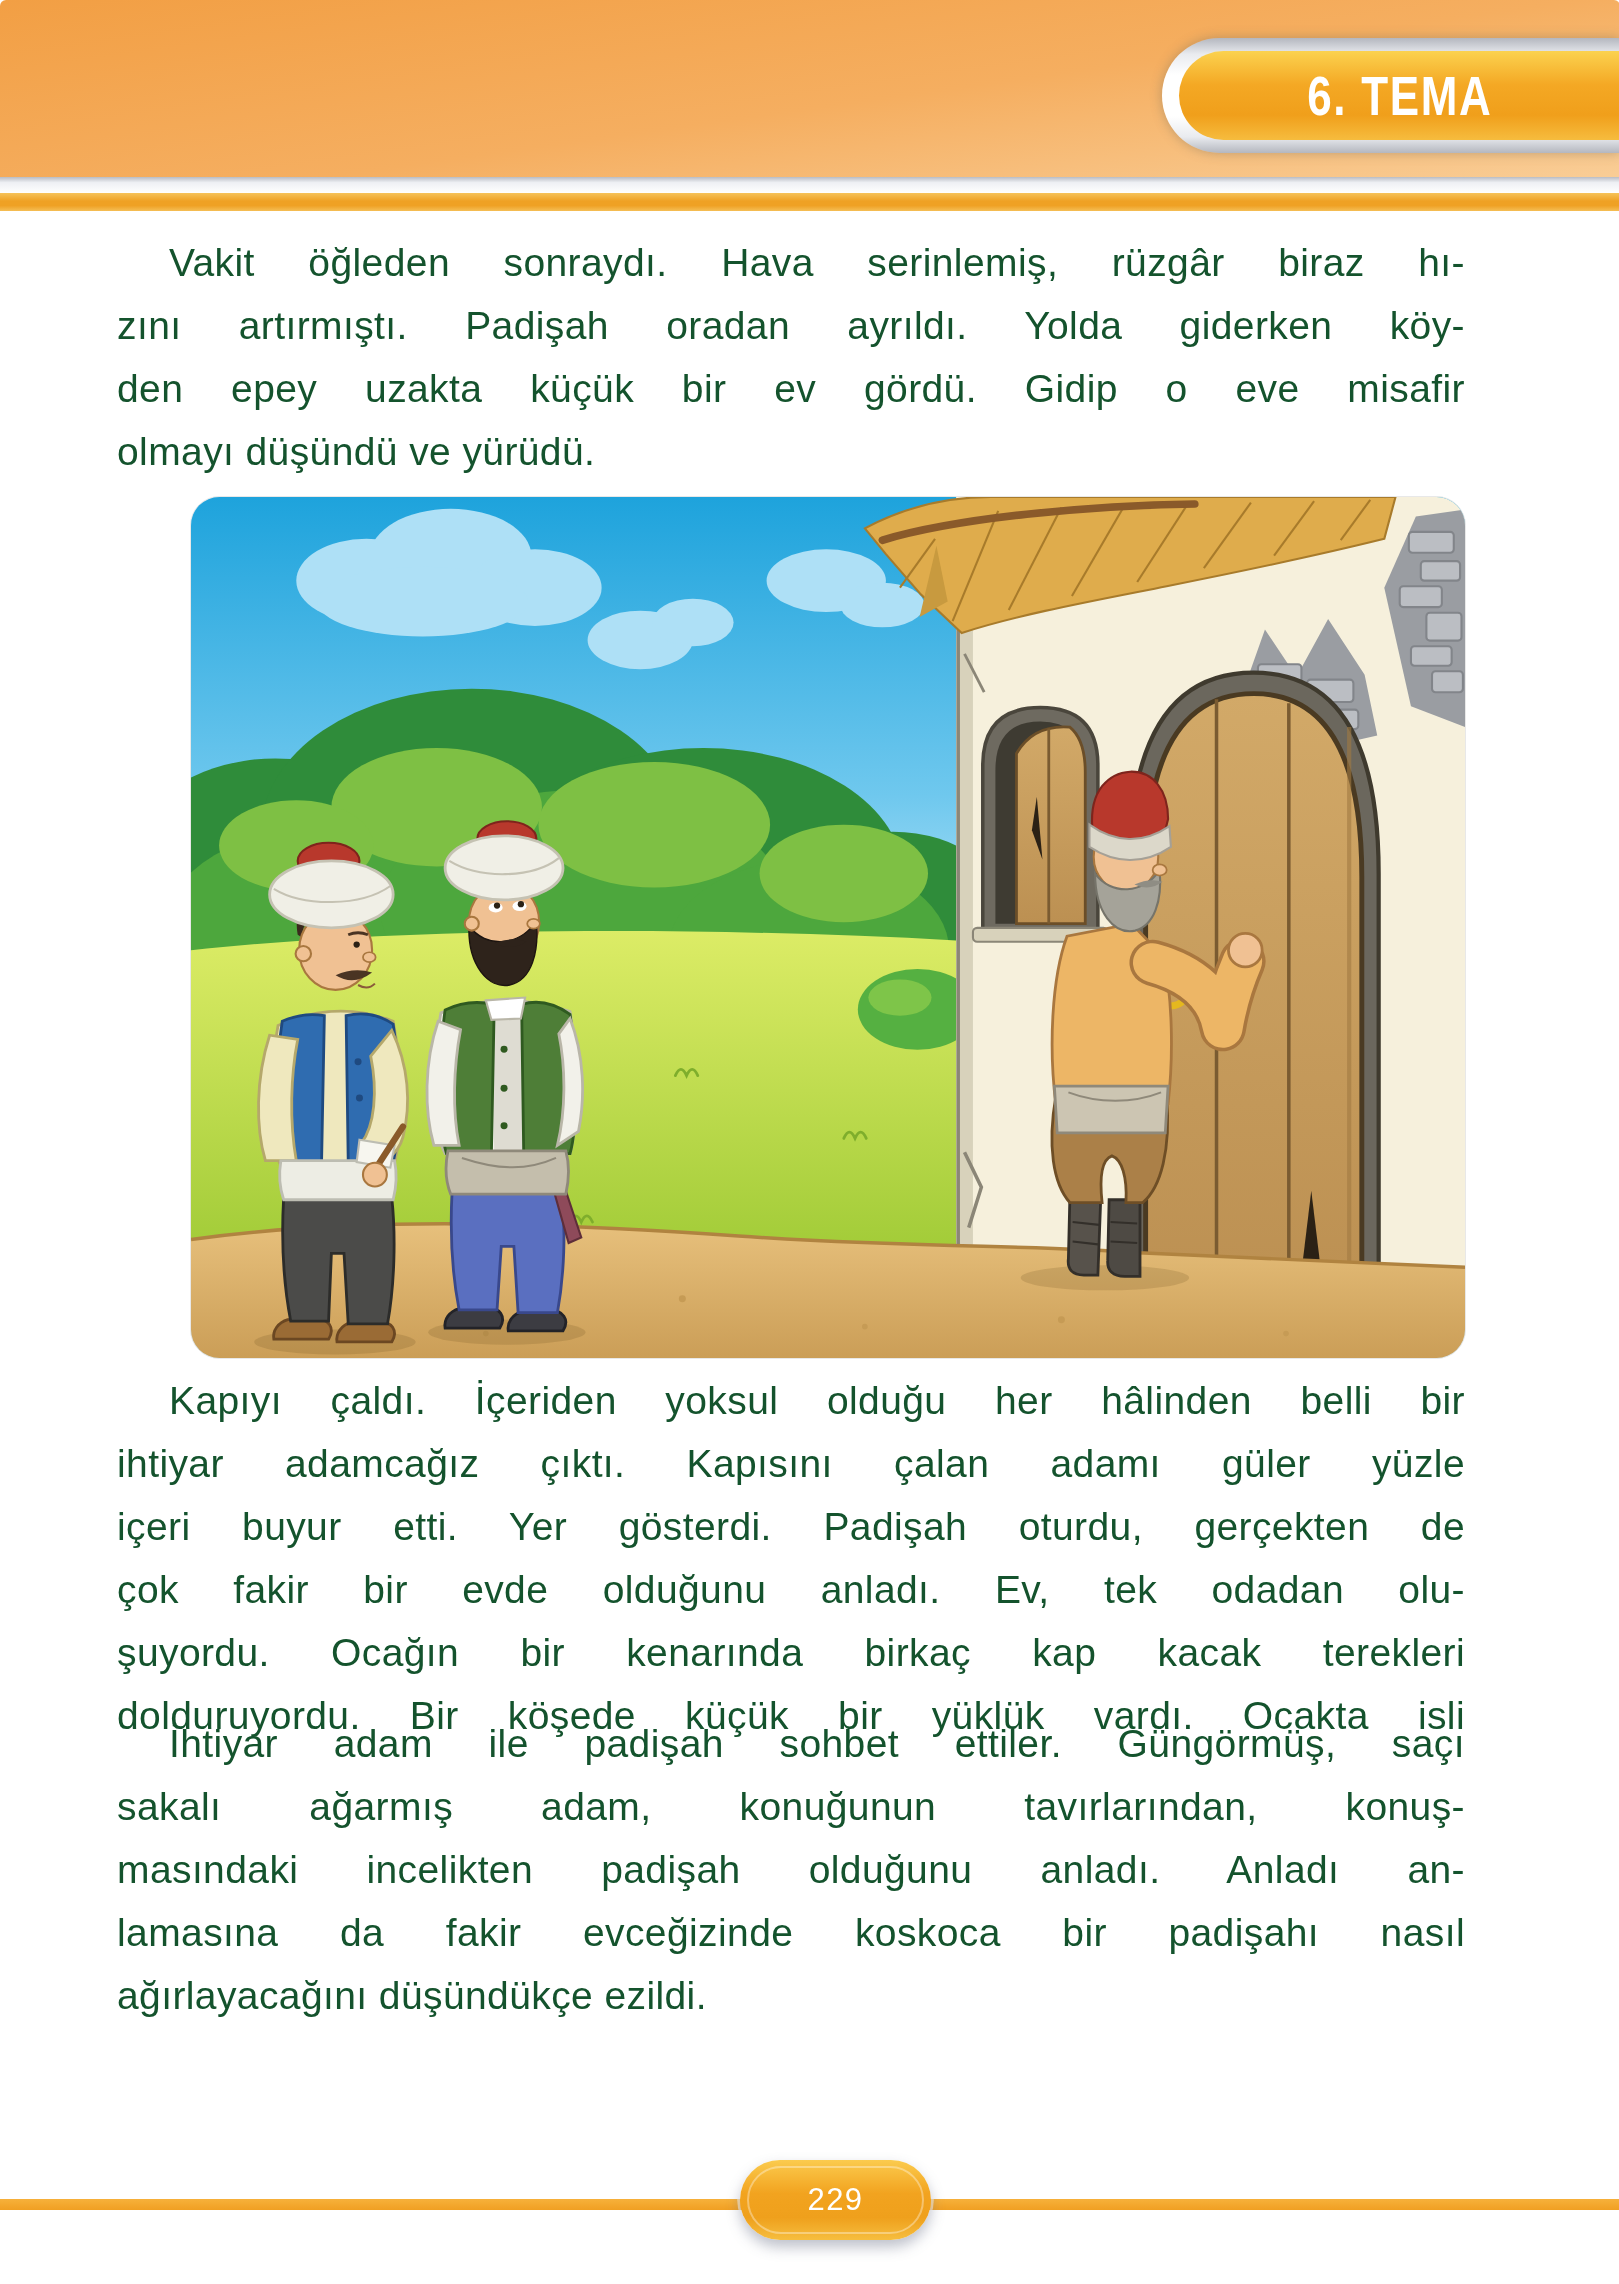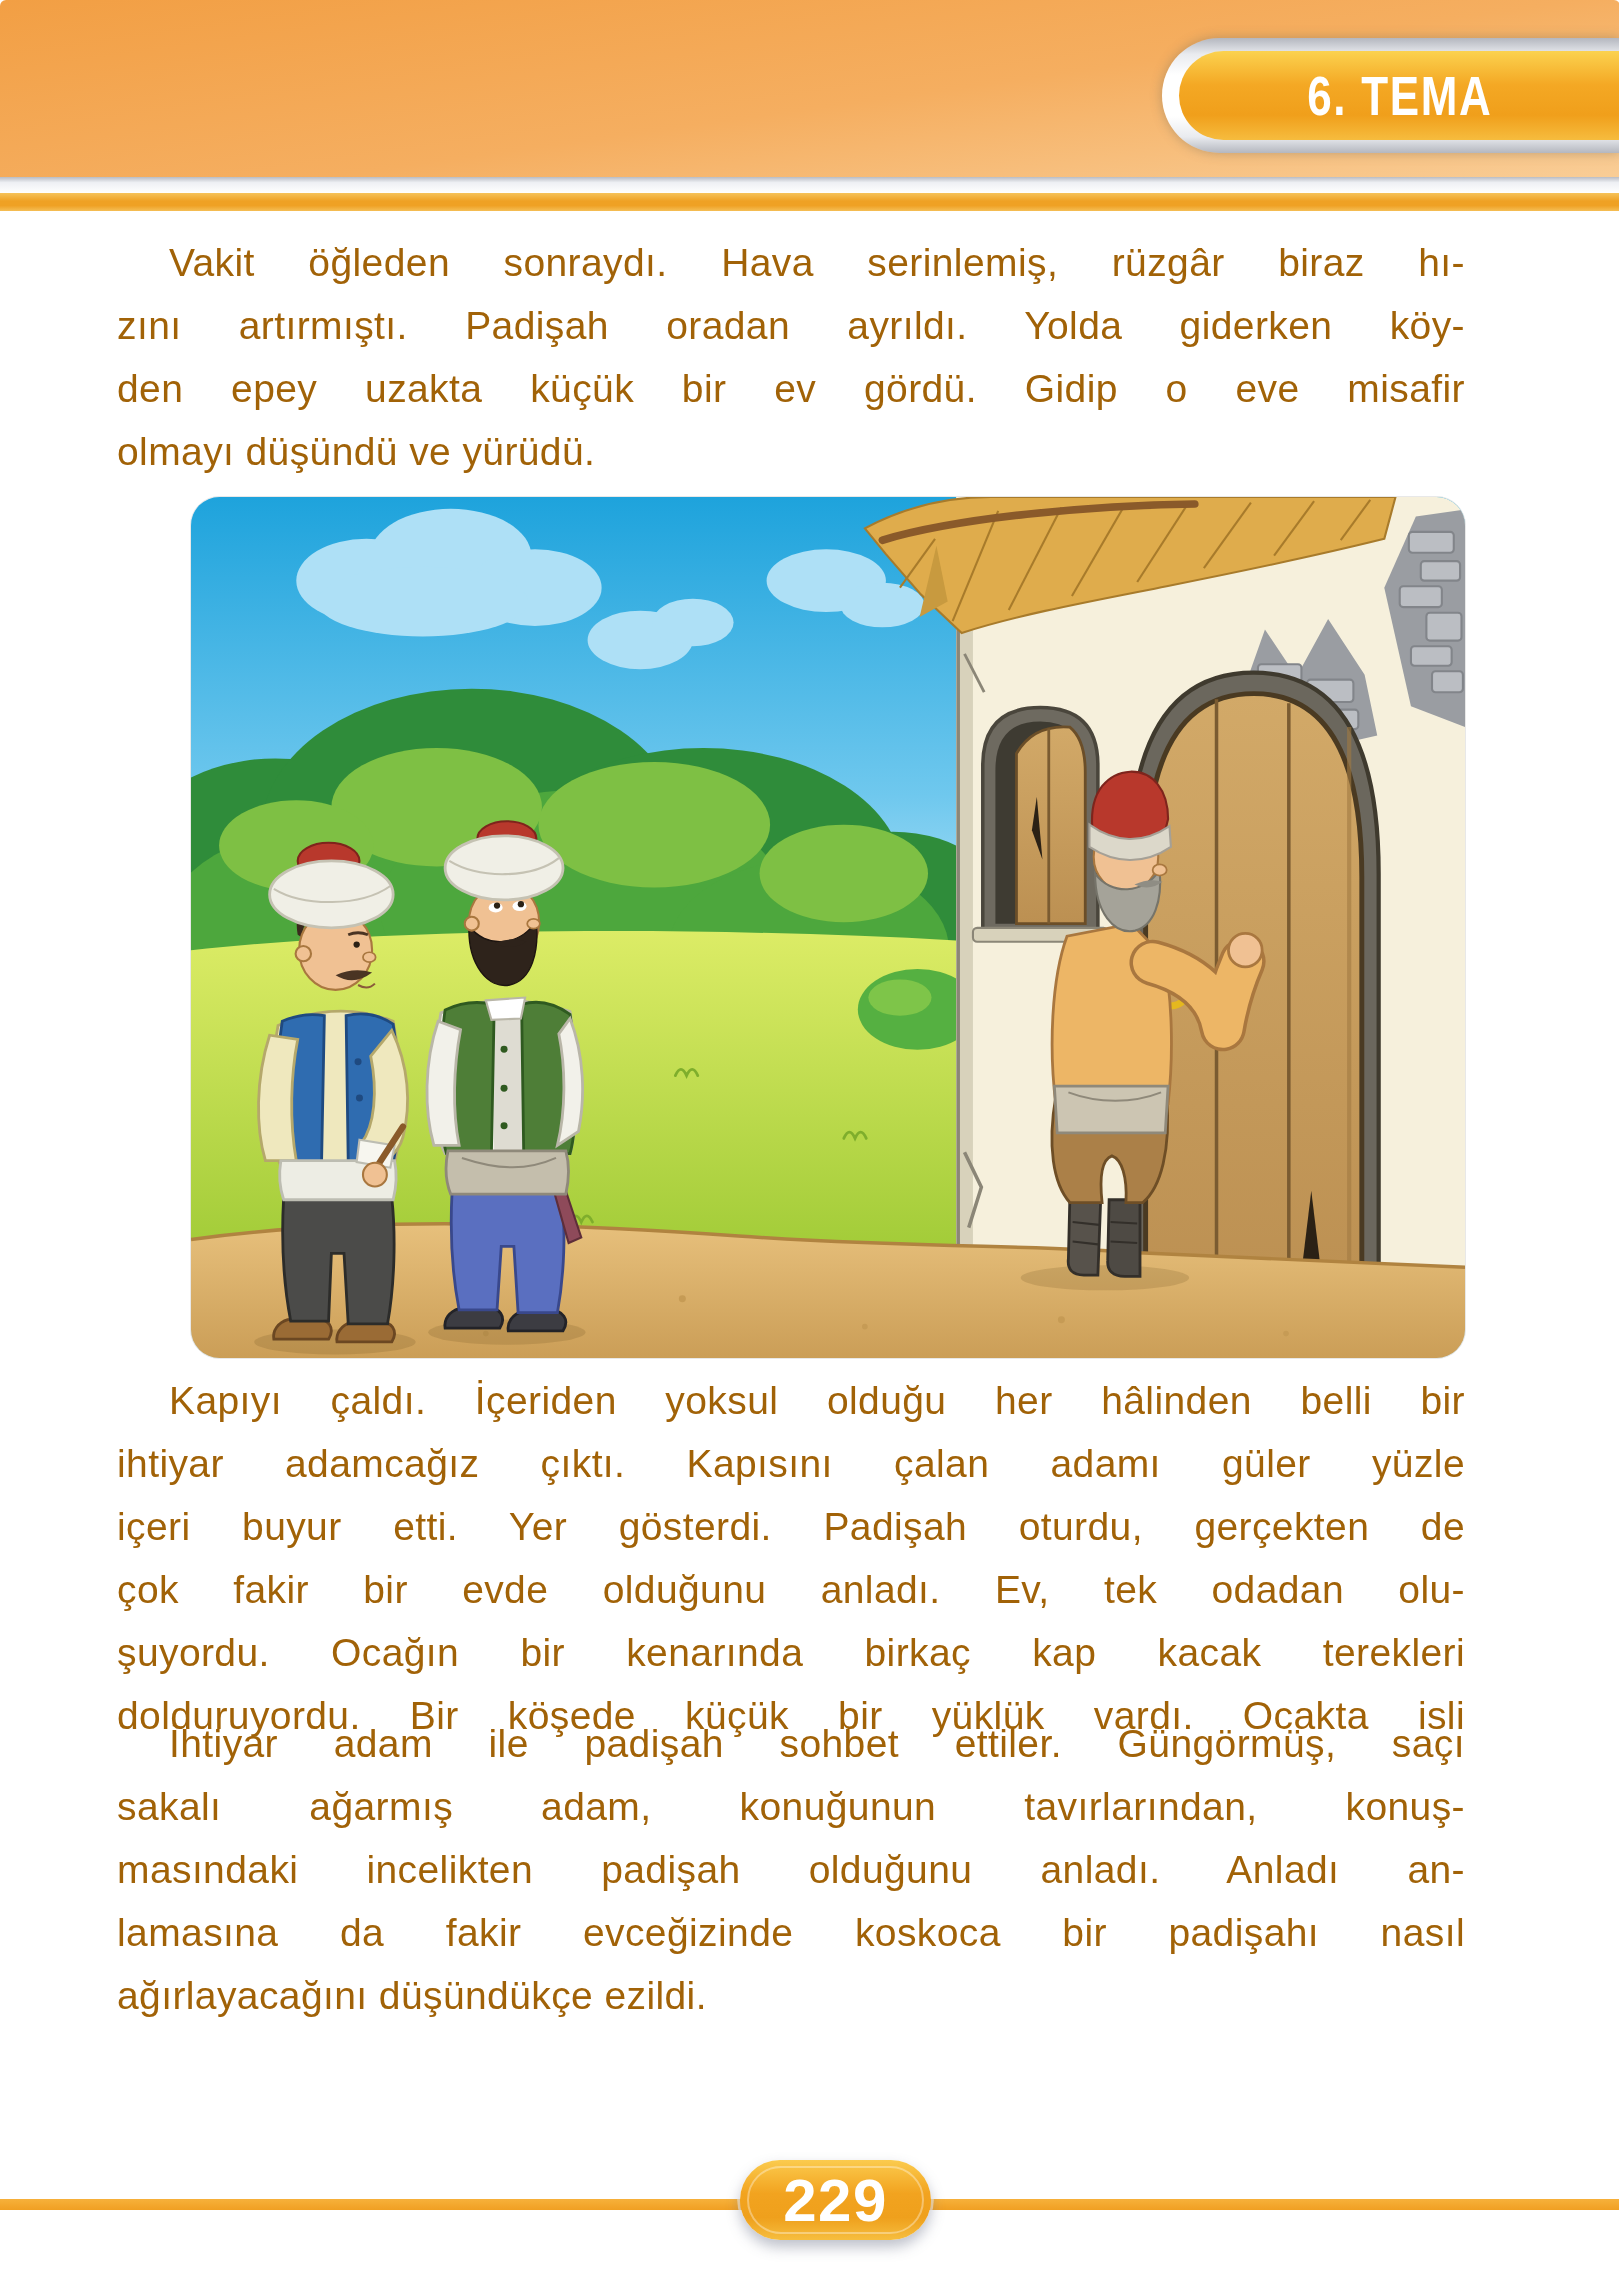--- a/index.html
+++ b/index.html
@@ -34,21 +34,21 @@
     background:linear-gradient(180deg,#FBD24F 0%,#F4A824 38%,#F09F1B 72%,#F6BC3E 100%);
     display:flex;align-items:center;justify-content:center;
   }
   .tema-label{
     color:#ffffff;font-size:55px;font-weight:bold;letter-spacing:2.1px;
     transform:scaleX(.8);white-space:nowrap;
   }
   
   .para{
     position:absolute;left:117px;width:1348px;
-    font-size:39px;line-height:63px;color:#a16207;letter-spacing:0.4px;
+    font-size:39px;line-height:63px;color:#14532d;letter-spacing:0.4px;
   }
   .pline{text-align:justify;text-align-last:justify;}
   .pline.first{text-indent:52px;}
   .pline.last{text-align-last:left;}
   #para1{top:231px;}
   #para2{top:1369px;}
   #para3{top:1712px;}
   
   .illustration{
     position:absolute;left:190px;top:496px;width:1276px;height:863px;
@@ -65,21 +65,21 @@
     position:absolute;left:740px;top:2160px;width:191px;height:80px;
     border-radius:44px;
     background:linear-gradient(180deg,#FBCB4E 0%,#F2A31F 42%,#EFA01C 72%,#F6BE3F 100%);
     box-shadow:0 7px 14px rgba(108,115,138,.45),0 0 0 2.8px rgba(255,255,255,.55);
     display:flex;align-items:center;justify-content:center;
   }
   .page-badge::before{
     content:"";position:absolute;left:7px;right:7px;top:5.6px;bottom:5.6px;
     border-radius:38px;border:2.1px solid rgba(255,255,255,.35);
   }
-  .page-number{color:#ffffff;font-size:60px;font-weight:bold;letter-spacing:1.4px;}
+  .page-number{color:#ffffff;font-size:31px;font-weight:normal;letter-spacing:1.4px;}
 </style>
 </head>
 <body>
 
 <div class="page">
 
   <div class="header">
     <div class="tema-badge">
       <div class="tema-badge-inner">
         <span class="tema-label">6. TEMA</span>

